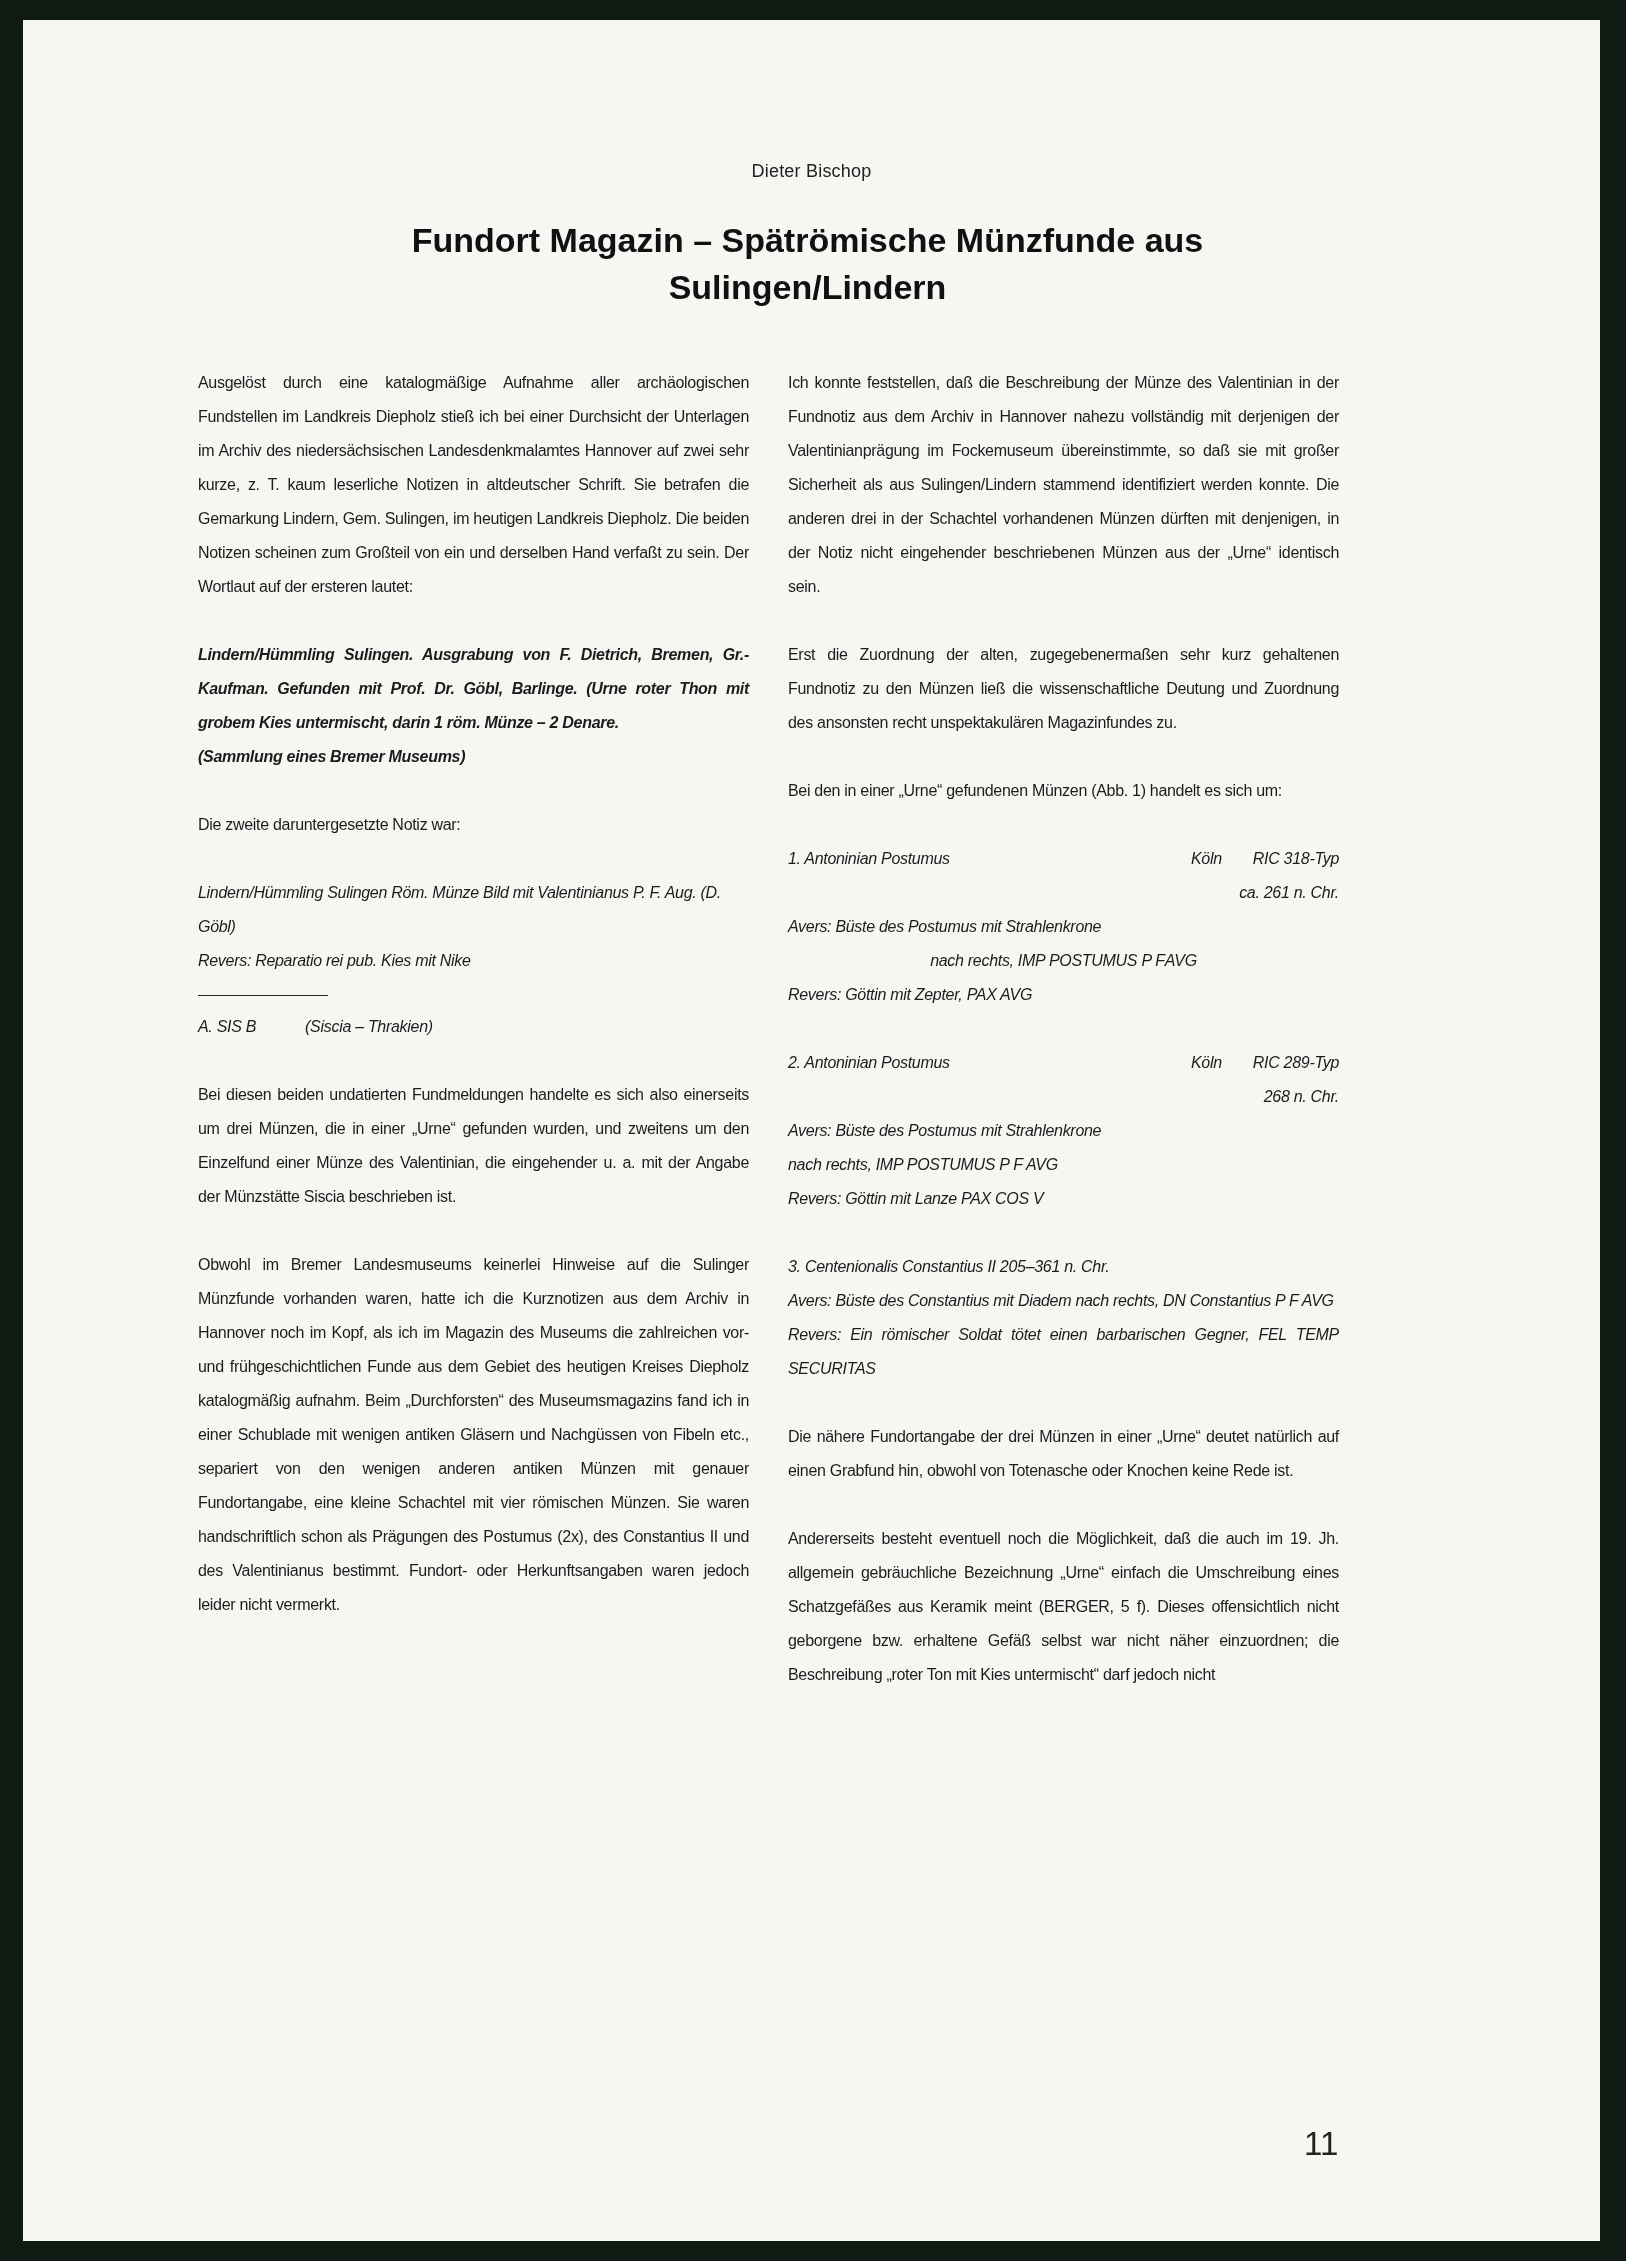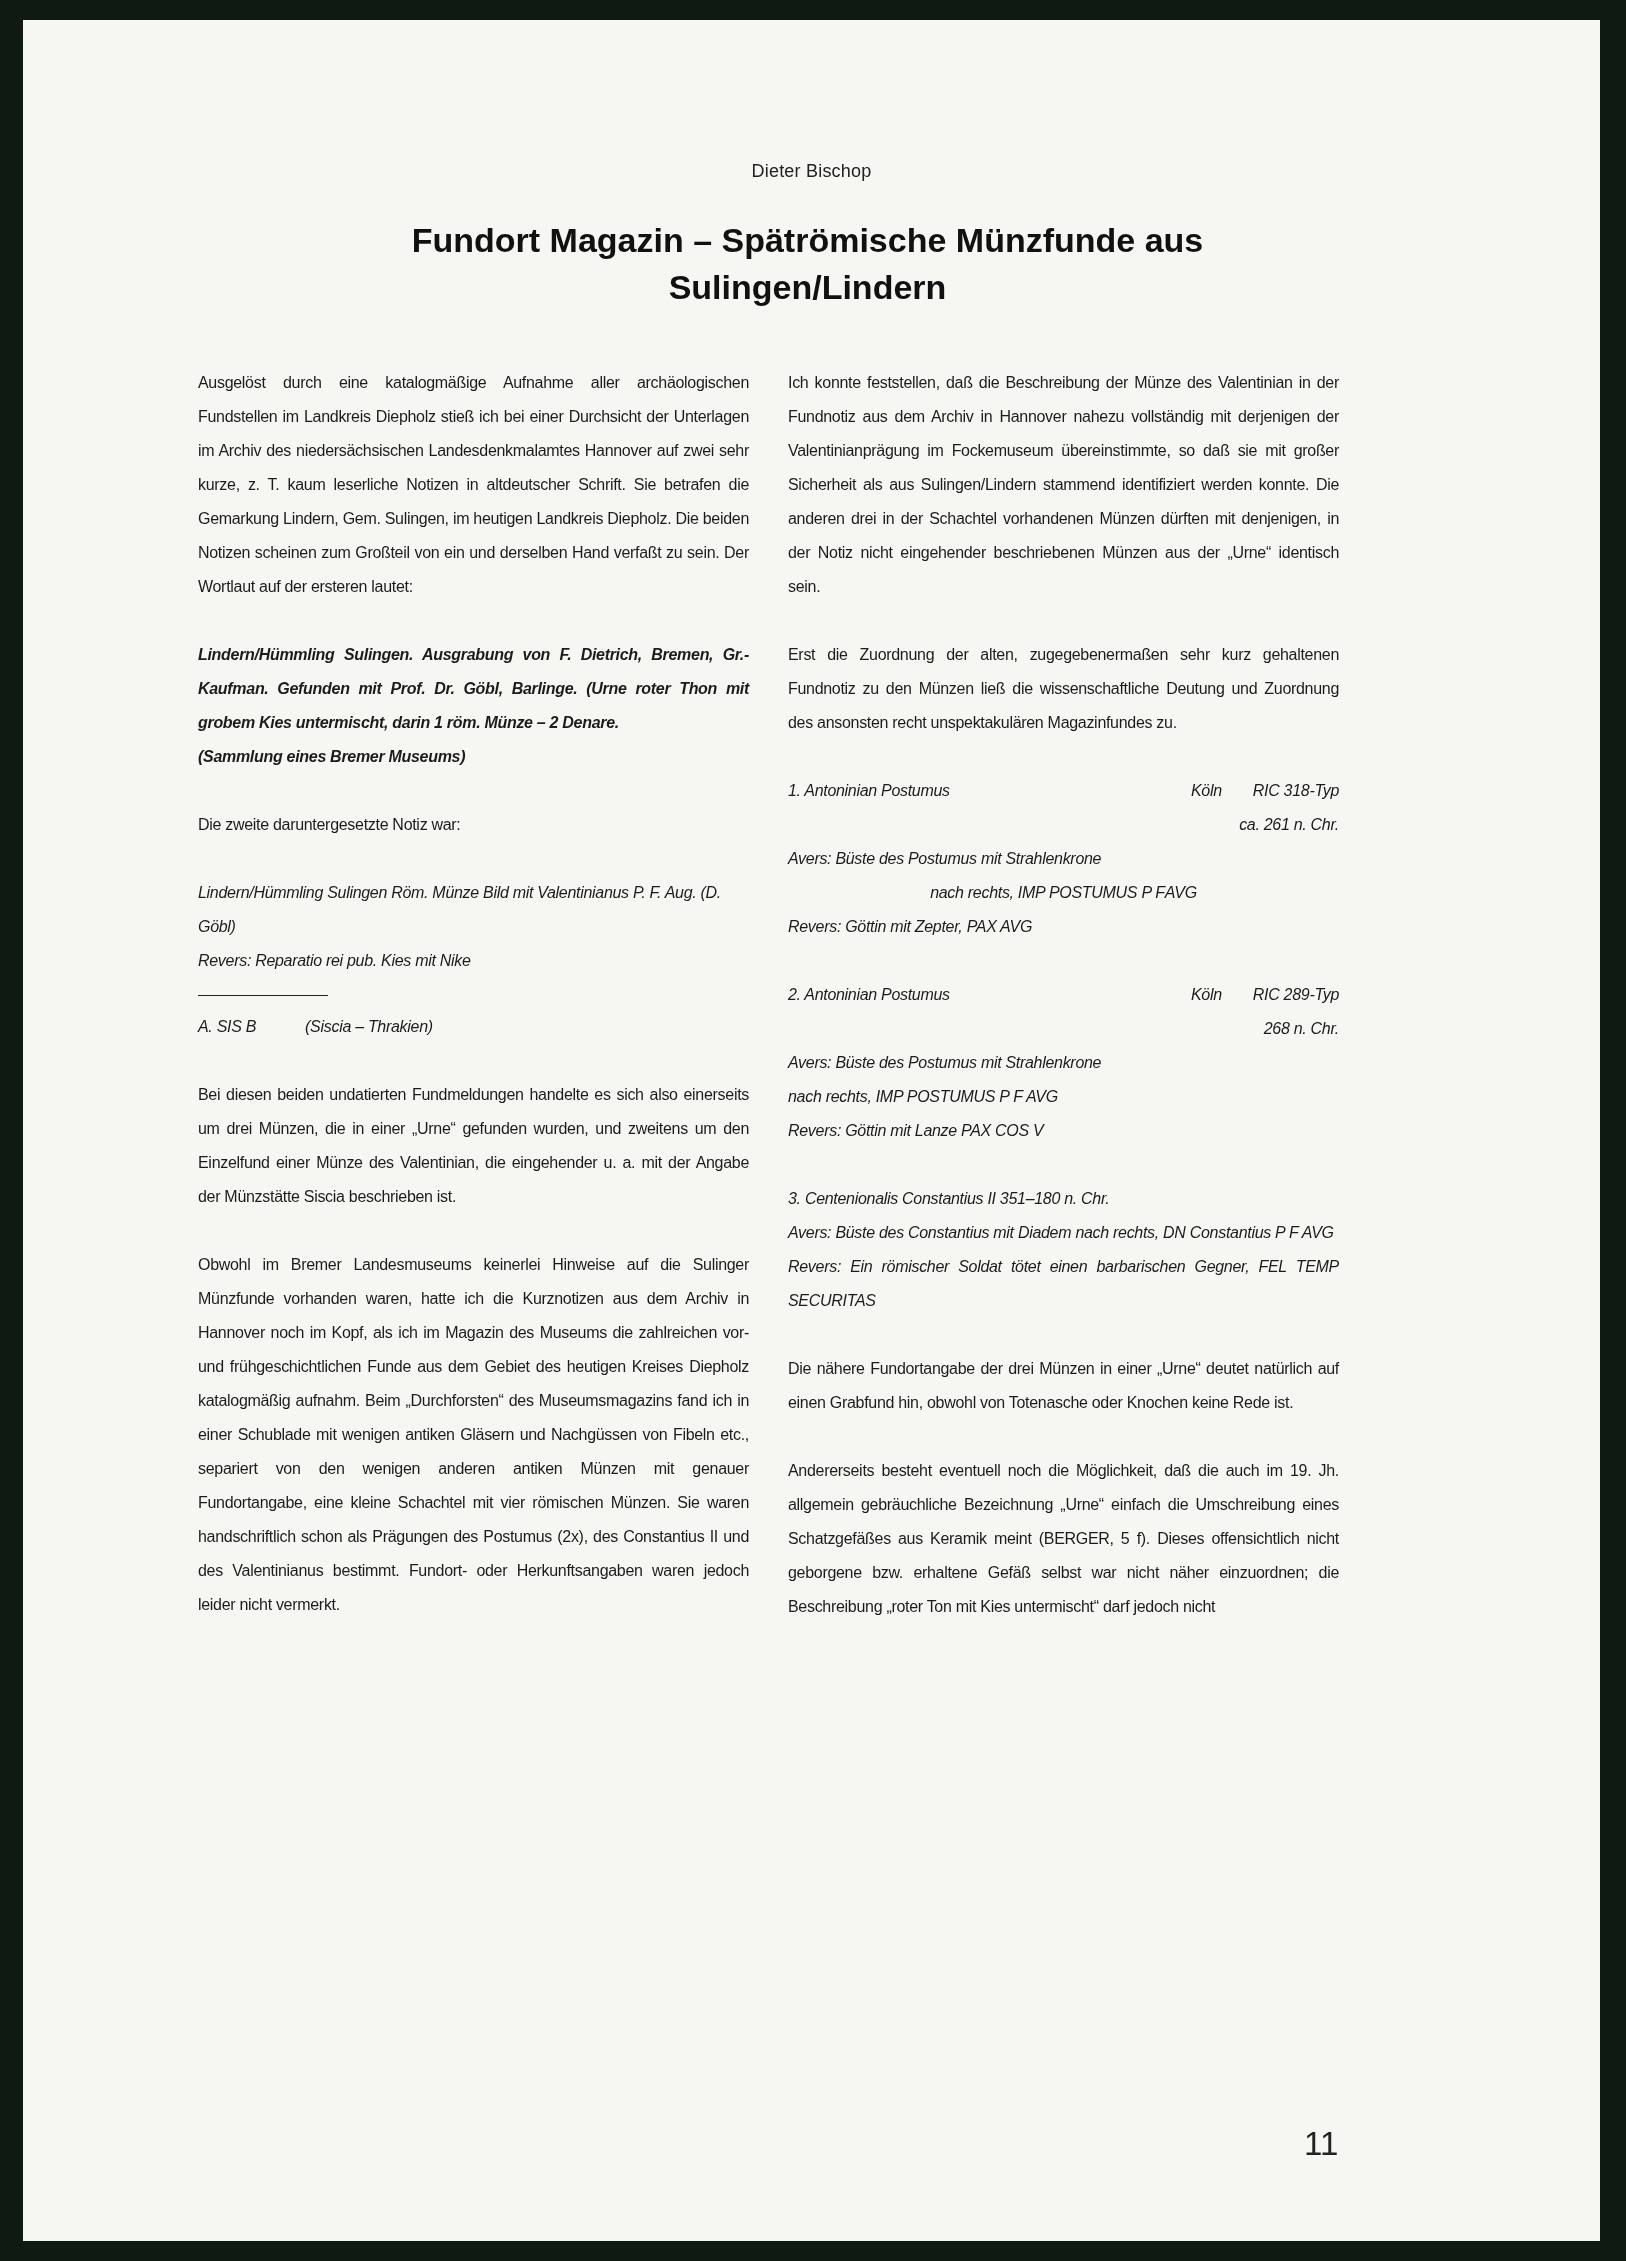--- a/index.html
+++ b/index.html
@@ -81,20 +81,21 @@
       <span>A. SIS B</span><span class="gap"></span><span>(Siscia – Thrakien)</span>
     </div>
 
     <p>Bei diesen beiden undatierten Fundmeldungen handelte es sich also einerseits um drei Mün­zen, die in einer „Urne“ gefunden wurden, und zweitens um den Einzelfund einer Münze des Valentinian, die eingehender u. a. mit der Anga­be der Münzstätte Siscia beschrieben ist.</p>
     <p class="last">Obwohl im Bremer Landesmuseums keinerlei Hinweise auf die Sulinger Münzfunde vorhanden waren, hatte ich die Kurznotizen aus dem Archiv in Hannover noch im Kopf, als ich im Magazin des Museums die zahlreichen vor- und frühge­schichtlichen Funde aus dem Gebiet des heuti­gen Kreises Diepholz katalogmäßig aufnahm. Beim „Durchforsten“ des Museumsmagazins fand ich in einer Schublade mit wenigen antiken Gläsern und Nachgüssen von Fibeln etc., sepa­riert von den wenigen anderen antiken Münzen mit genauer Fundortangabe, eine kleine Schach­tel mit vier römischen Münzen. Sie waren hand­schriftlich schon als Prägungen des Postumus (2x), des Constantius II und des Valentinianus be­stimmt. Fundort- oder Herkunftsangaben waren jedoch leider nicht vermerkt.</p>
   </div>
 
   <div class="col right">
     <p>Ich konnte feststellen, daß die Beschreibung der Münze des Valentinian in der Fundnotiz aus dem Archiv in Hannover nahezu vollständig mit derje­nigen der Valentinianprägung im Fockemuseum übereinstimmte, so daß sie mit großer Sicherheit als aus Sulingen/Lindern stammend identifiziert werden konnte. Die anderen drei in der Schach­tel vorhandenen Münzen dürften mit denjenigen, in der Notiz nicht eingehender beschriebenen Münzen aus der „Urne“ identisch sein.</p>
     <p>Erst die Zuordnung der alten, zugegebener­maßen sehr kurz gehaltenen Fundnotiz zu den Münzen ließ die wissenschaftliche Deutung und Zuordnung des ansonsten recht unspekta­kulären Magazinfundes zu.</p>
+    <p>Bei den in einer „Urne“ gefundenen Münzen (Abb. 1) handelt es sich um:</p>
 
     <div class="coin">
       <div class="head">
         <span>1. Antoninian Postumus</span>
         <span style="display:flex;gap:31px;">
           <span>Köln</span>
           <span>RIC 318-Typ</span>
         </span>
       </div>
       <div class="date">ca. 261 n. Chr.</div>
@@ -114,21 +115,21 @@
           <span>RIC 289-Typ</span>
         </span>
       </div>
       <div class="date">268 n. Chr.</div>
       <div>Avers: Büste des Postumus mit Strahlenkrone</div>
       <div>nach rechts, IMP POSTUMUS P F AVG</div>
       <div>Revers: Göttin mit Lanze PAX COS V</div>
     </div>
 
     <div class="coin">
-      <div>3. Centenionalis Constantius II 351–180 n. Chr.</div>
+      <div>3. Centenionalis Constantius II 205–361 n. Chr.</div>
       <div style="text-align:justify;">Avers: Büste des Constantius mit Diadem nach rechts, DN Constantius P F AVG</div>
       <div style="text-align:justify;">Revers: Ein römischer Soldat tötet einen barba­rischen Gegner, FEL TEMP SECURITAS</div>
     </div>
 
     <p>Die nähere Fundortangabe der drei Münzen in einer „Urne“ deutet natürlich auf einen Grab­fund hin, obwohl von Totenasche oder Knochen keine Rede ist.</p>
     <p class="last">Andererseits besteht eventuell noch die Mög­lichkeit, daß die auch im 19. Jh. allgemein ge­bräuchliche Bezeichnung „Urne“ einfach die Umschreibung eines Schatzgefäßes aus Kera­mik meint (BERGER, 5 f). Dieses offensichtlich nicht geborgene bzw. erhaltene Gefäß selbst war nicht näher einzuordnen; die Beschreibung „ro­ter Ton mit Kies untermischt“ darf jedoch nicht</p>
   </div>
 
   <div class="pagenum">11</div>
 </div>

